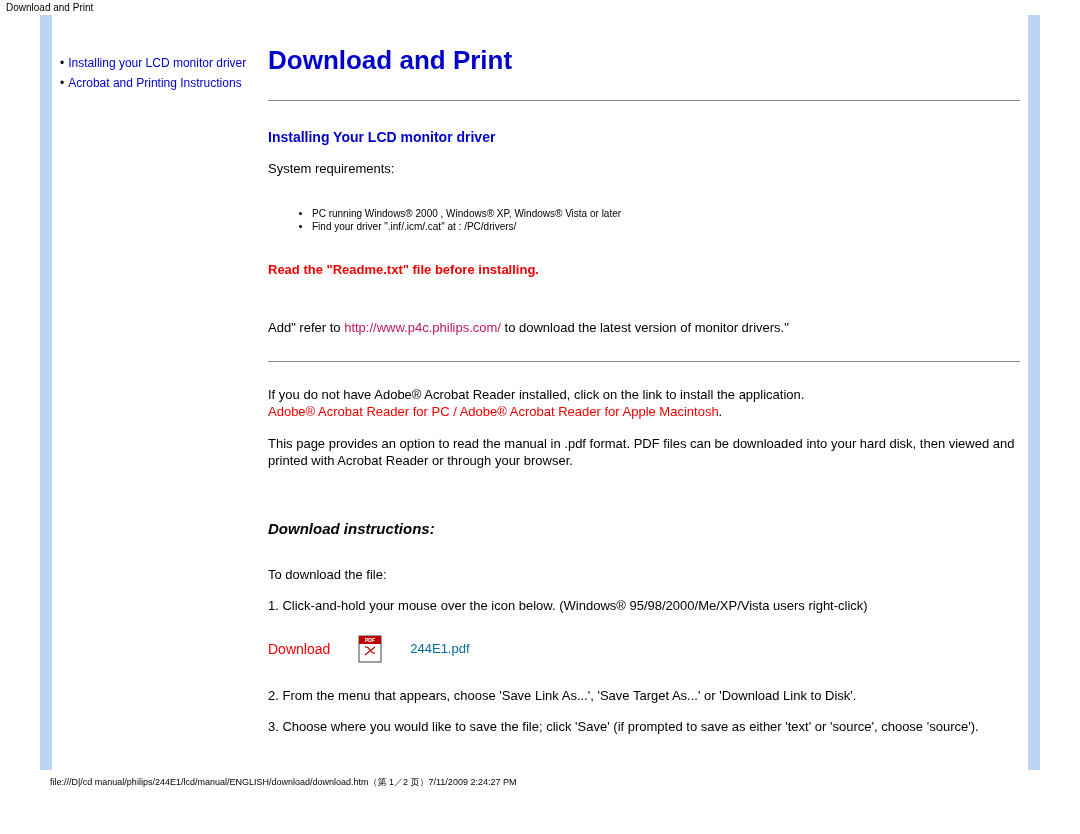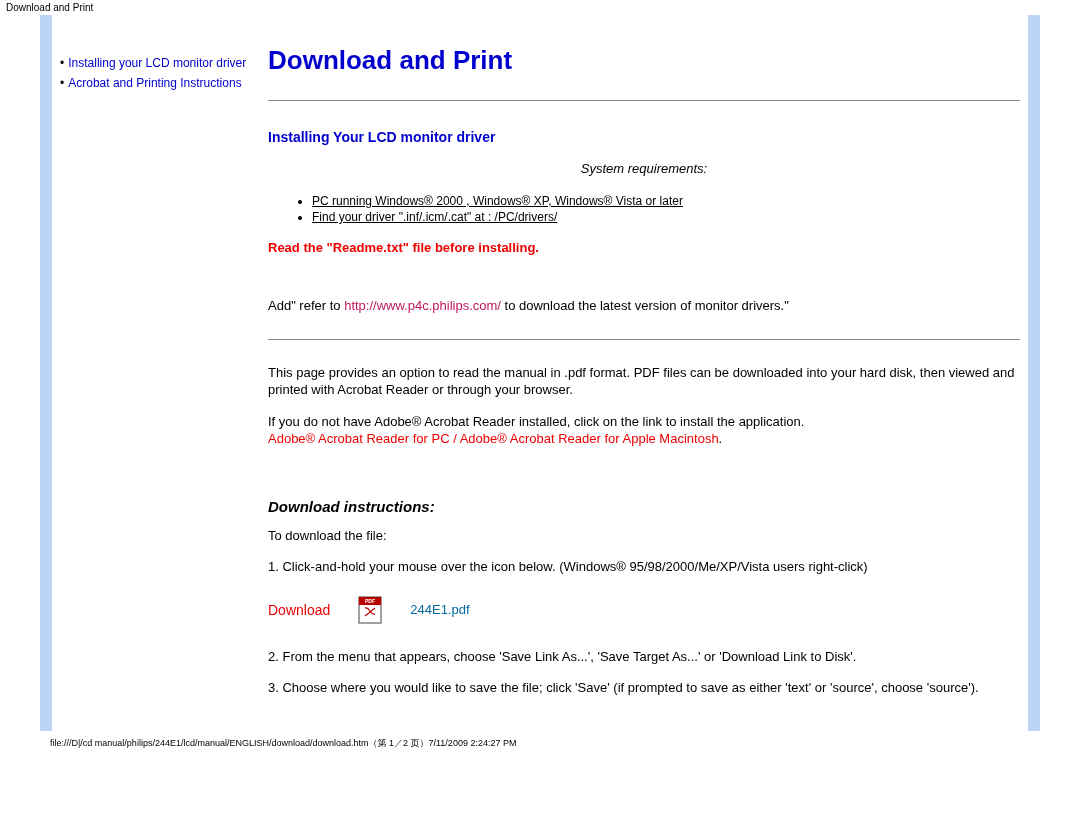--- a/index.html
+++ b/index.html
@@ -68,30 +68,27 @@
   hr.mid {
     margin: 24px 0 24px 0;
   }
   .section-h {
     color: #0000cc;
     font-weight: bold;
     font-size: 14px;
     margin-bottom: 16px;
   }
   .sysreq {
-    font-style: italic;
-    font-size: 13px;
-    margin-bottom: 18px;
-    text-align: center;
+    font-size: 13px;
+    margin-bottom: 32px;
   }
   ul.reqs {
-    margin: 0 0 16px 0;
+    margin: 0 0 30px 0;
     padding-left: 44px;
-    font-size: 12px;
-    text-decoration: underline;
+    font-size: 10px;
   }
   ul.reqs li {
     margin-bottom: 2px;
   }
   .warn {
     color: #e00;
     font-weight: bold;
     font-size: 13px;
     margin-bottom: 42px;
   }
@@ -99,21 +96,21 @@
     font-size: 13px;
     line-height: 1.35;
     margin-bottom: 14px;
   }
   .para .blue { color: #be185d; cursor: pointer; }
   .para .red { color: #e00; cursor: pointer; }
   .dl-instr {
     font-weight: bold;
     font-style: italic;
     font-size: 15px;
-    margin: 50px 0 12px 0;
+    margin: 50px 0 29px 0;
   }
   .dl-row {
     display: flex;
     align-items: center;
     gap: 28px;
     margin: 20px 0 24px 0;
   }
   .dl-label {
     color: #e00;
     font-size: 14px;
@@ -167,26 +164,26 @@
       <li>Find your driver ".inf/.icm/.cat" at : /PC/drivers/</li>
     </ul>
     <div class="warn">Read the "Readme.txt" file before installing.</div>
 
     <div class="para">
       <span>Add" refer to </span><span class="blue">http://www.p4c.philips.com/</span><span> to download the latest version of monitor drivers."</span>
     </div>
 
     <hr class="mid">
 
-    <div class="para">This page provides an option to read the manual in .pdf format. PDF files can be downloaded into your hard disk, then viewed and printed with Acrobat Reader or through your browser.</div>
-
     <div class="para">
       <span>If you do not have Adobe® Acrobat Reader installed, click on the link to install the application.</span><br>
       <span class="red">Adobe® Acrobat Reader for PC</span><span class="red"> / </span><span class="red">Adobe® Acrobat Reader for Apple Macintosh</span><span>.</span>
     </div>
+
+    <div class="para">This page provides an option to read the manual in .pdf format. PDF files can be downloaded into your hard disk, then viewed and printed with Acrobat Reader or through your browser.</div>
 
     <div class="dl-instr">Download instructions:</div>
 
     <div class="para">To download the file:</div>
     <div class="para">1. Click-and-hold your mouse over the icon below. (Windows® 95/98/2000/Me/XP/Vista users right-click)</div>
 
     <div class="dl-row">
       <span class="dl-label">Download</span>
       <span class="pdf-icon">
         <svg width="24" height="28" viewBox="0 0 24 28">

